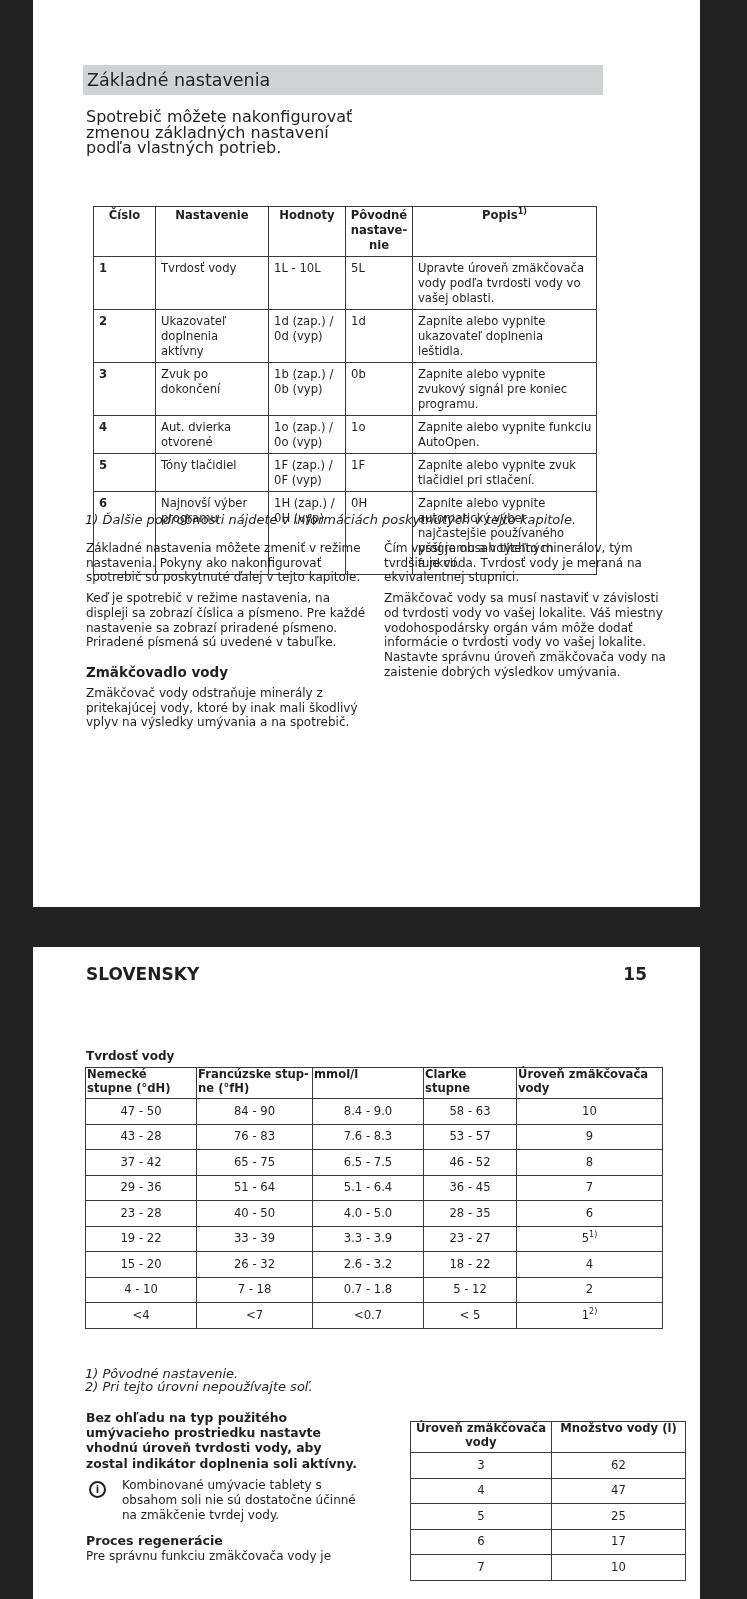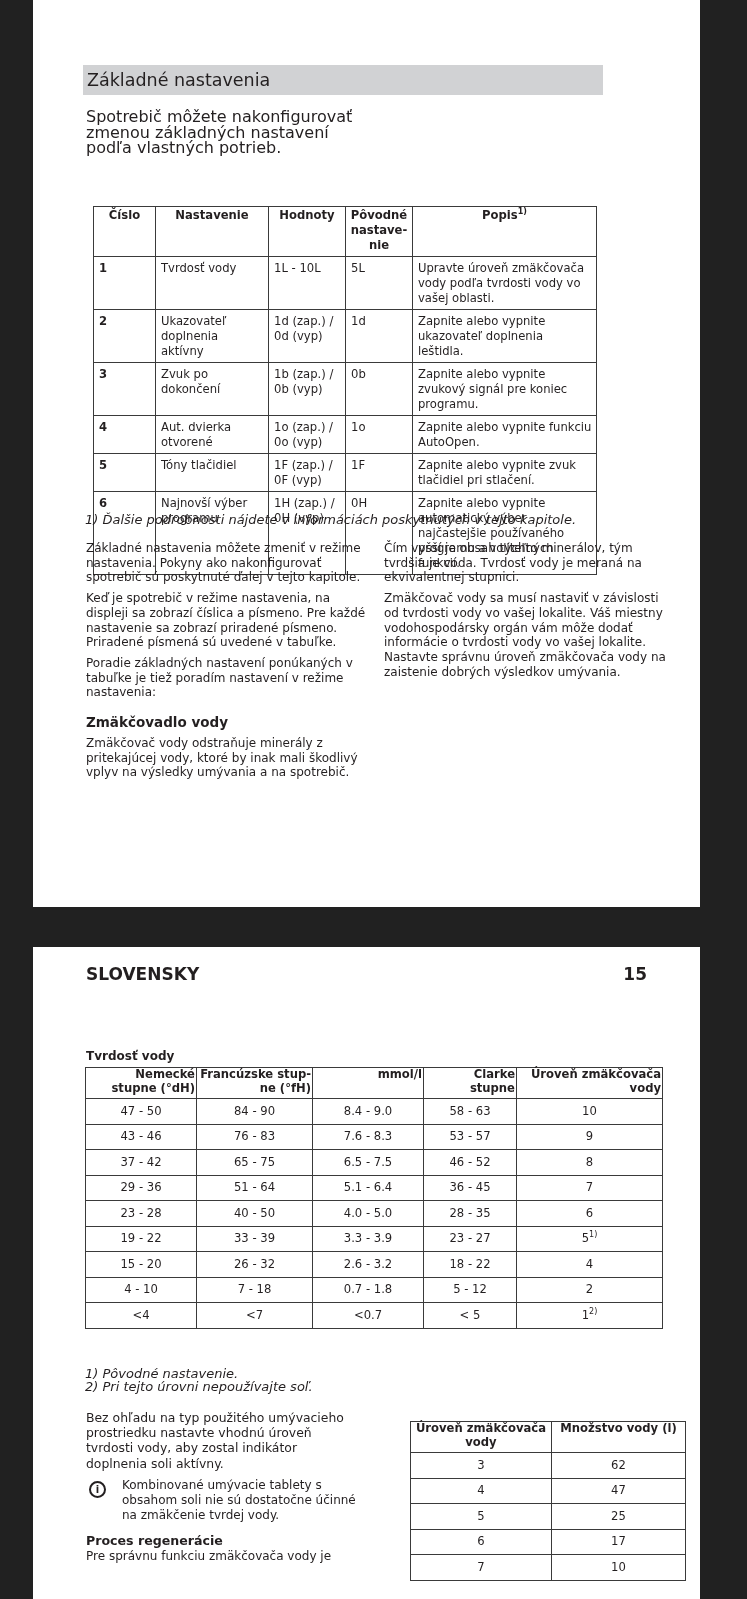--- a/index.html
+++ b/index.html
@@ -59,27 +59,27 @@
   }
   .page-num {
     position:absolute; right:53px; top:17px; font-weight:bold; font-size:17px;
   }
   .hard-title {
     position:absolute; left:53px; top:102px; font-weight:bold; font-size:12px;
   }
   .hardness {
     position:absolute; left:52px; top:120px; width:578px;
   }
-  .hardness th { font-weight:bold; text-align:right; padding:0 1px; line-height:13.5px; height:30px; }
+  .hardness th { font-weight:bold; text-align:left; padding:0 1px; line-height:13.5px; height:30px; }
   .hardness td { text-align:center; height:24.5px; padding:0; vertical-align:middle; }
   #fn2 { position:absolute; left:52px; top:420px; width:580px; }
 
   .bold-para {
     position:absolute; left:53px; top:463px; width:275px;
-    font-weight:normal; font-size:12.4px; line-height:15.2px;
+    font-weight:bold; font-size:12.4px; line-height:15.2px;
   }
   .info-row { position:absolute; left:53px; top:531px; width:280px; display:flex; }
   .info-icon {
     width:17px; height:17px; border:2px solid #231f20; border-radius:50%;
     box-sizing:border-box; font-weight:bold; font-size:10px; line-height:13px;
     text-align:center; margin:3px 16px 0 3px; flex:none;
   }
   .info-text { font-size:12px; line-height:15px; }
   .regen {
     position:absolute; left:53px; top:586px; width:280px; font-size:12px; line-height:15px;
@@ -151,21 +151,20 @@
           <td>0H</td>
           <td>Zapnite alebo vypnite automatický výber najčastejšie používaného programu a voliteľných funkcií.</td>
         </tr>
       </tbody>
   </table>
   <div class="footnote" id="fn1">1) Ďalšie podrobnosti nájdete v informáciách poskytnutých v tejto kapitole.</div>
 
   <div class="col-left">
     <p class="para">Základné nastavenia môžete zmeniť v režime nastavenia. Pokyny ako nakonfigurovať spotrebič sú poskytnuté ďalej v tejto kapitole.</p>
     <p class="para">Keď je spotrebič v režime nastavenia, na displeji sa zobrazí číslica a písmeno. Pre každé nastavenie sa zobrazí priradené písmeno. Priradené písmená sú uvedené v tabuľke.</p>
-    <p class="para">Poradie základných nastavení ponúkaných v tabuľke je tiež poradím nastavení v režime nastavenia:</p>
     <div class="sub-heading">Zmäkčovadlo vody</div>
     <p class="para">Zmäkčovač vody odstraňuje minerály z pritekajúcej vody, ktoré by inak mali škodlivý vplyv na výsledky umývania a na spotrebič.</p>
   </div>
   <div class="col-right">
     <p class="para">Čím vyšší je obsah týchto minerálov, tým tvrdšia je voda. Tvrdosť vody je meraná na ekvivalentnej stupnici.</p>
     <p class="para">Zmäkčovač vody sa musí nastaviť v závislosti od tvrdosti vody vo vašej lokalite. Váš miestny vodohospodársky orgán vám môže dodať informácie o tvrdosti vody vo vašej lokalite. Nastavte správnu úroveň zmäkčovača vody na zaistenie dobrých výsledkov umývania.</p>
   </div>
 </div>
 
 <div class="page" id="page2">
@@ -185,21 +184,21 @@
     </thead>
     <tbody id="hardness-body">
         <tr>
           <td>47 - 50</td>
           <td>84 - 90</td>
           <td>8.4 - 9.0</td>
           <td>58 - 63</td>
           <td><span>10</span></td>
         </tr>
         <tr>
-          <td>43 - 46</td>
+          <td>43 - 28</td>
           <td>76 - 83</td>
           <td>7.6 - 8.3</td>
           <td>53 - 57</td>
           <td><span>9</span></td>
         </tr>
         <tr>
           <td>37 - 42</td>
           <td>65 - 75</td>
           <td>6.5 - 7.5</td>
           <td>46 - 52</td>

